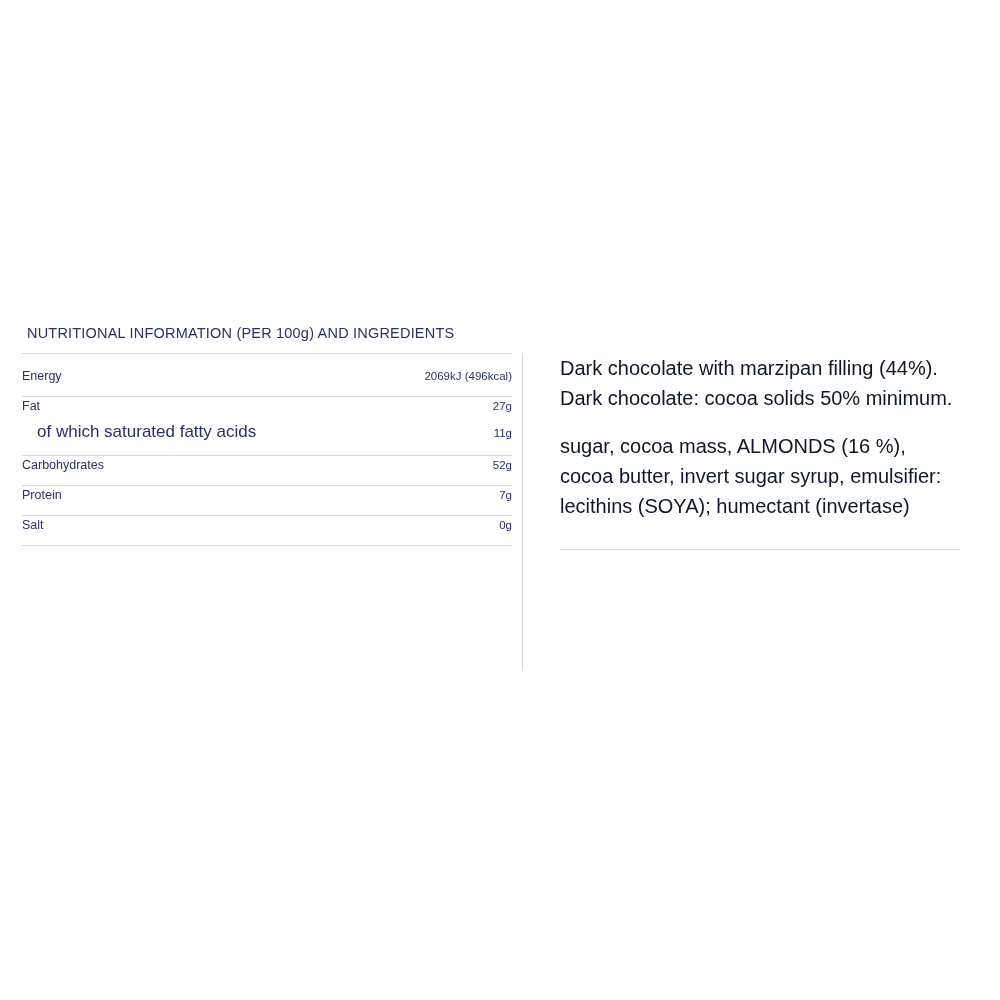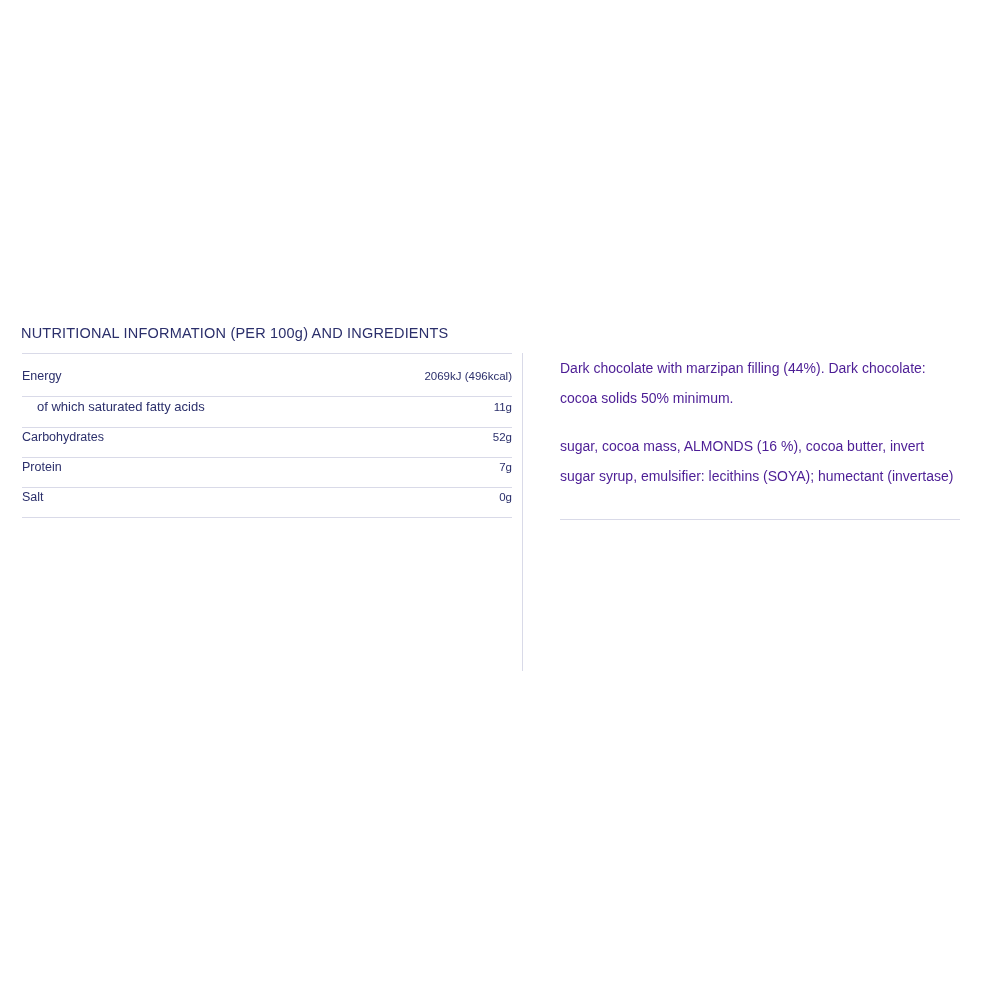--- a/index.html
+++ b/index.html
@@ -21,21 +21,21 @@
     box-sizing: border-box;
   }
   .panel {
     position: absolute;
     left: 0;
     top: 325px;
     width: 1000px;
   }
   .section-title {
     position: absolute;
-    left: 21px;
+    left: 27px;
     top: 0px;
     font-size: 14.5px;
     letter-spacing: 0.2px;
     color: #2b2f6b;
     font-weight: 400;
   }
   .columns {
     position: absolute;
     left: 0;
     top: 28px;
@@ -65,44 +65,44 @@
     display: flex;
     justify-content: space-between;
     align-items: baseline;
   }
   .n-label {
     font-size: 12.5px;
     color: #2b2f6b;
   }
   .n-label.sub {
     padding-left: 15px;
-    font-size: 13px;
+    font-size: 17px;
   }
   .n-value {
     font-size: 11.5px;
     color: #2b2f6b;
     text-align: left;
     white-space: nowrap;
   }
   .group {
     border-bottom: 1px solid #d9dae8;
     padding: 2px 0 13px 0;
   }
   .group.first {
     border-top: 1px solid #d9dae8;
     padding-top: 15px;
   }
   .group .n-row + .n-row {
     margin-top: 9px;
   }
   
   .para {
-    font-size: 14px;
+    font-size: 20px;
     line-height: 30px;
-    color: #4c1d95;
+    color: #0f172a;
     font-weight: 400;
     margin: 0;
   }
   .para + .para {
     margin-top: 18px;
   }
   .divider-horiz {
     height: 1px;
     background: #d9dae8;
     margin: 28px 0 26px 0;
@@ -122,20 +122,24 @@
       <div class="left-col">
 
         <div class="group first">
           <div class="n-row">
             <span class="n-label">Energy</span>
             <span class="n-value">2069kJ (496kcal)</span>
           </div>
         </div>
 
         <div class="group">
+          <div class="n-row">
+            <span class="n-label">Fat</span>
+            <span class="n-value">27g</span>
+          </div>
           <div class="n-row">
             <span class="n-label sub">of which saturated fatty acids</span>
             <span class="n-value">11g</span>
           </div>
         </div>
 
         <div class="group">
           <div class="n-row">
             <span class="n-label">Carbohydrates</span>
             <span class="n-value">52g</span>

